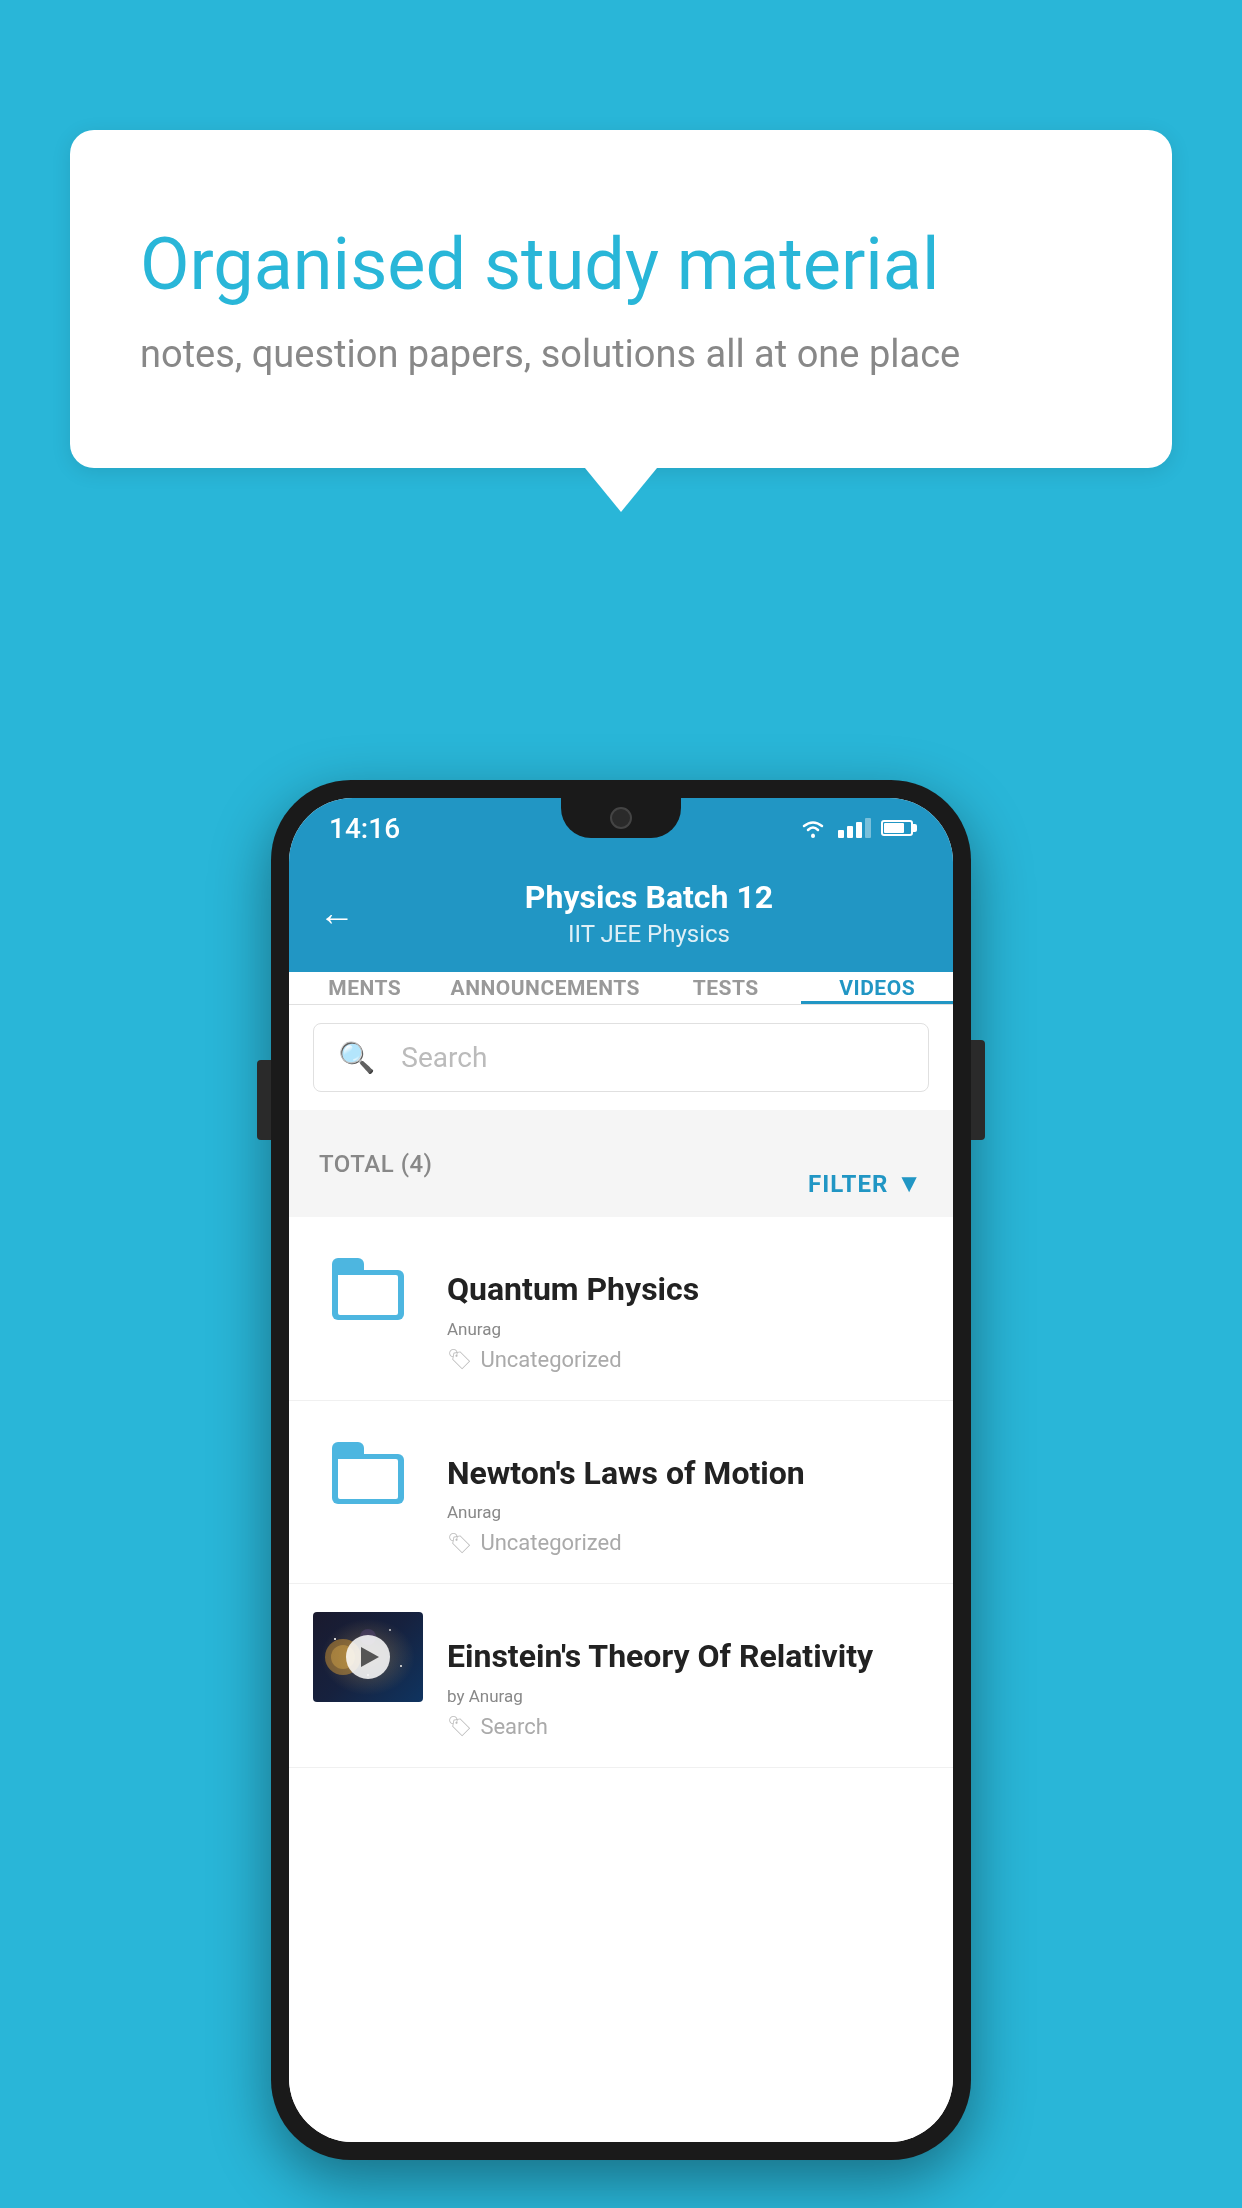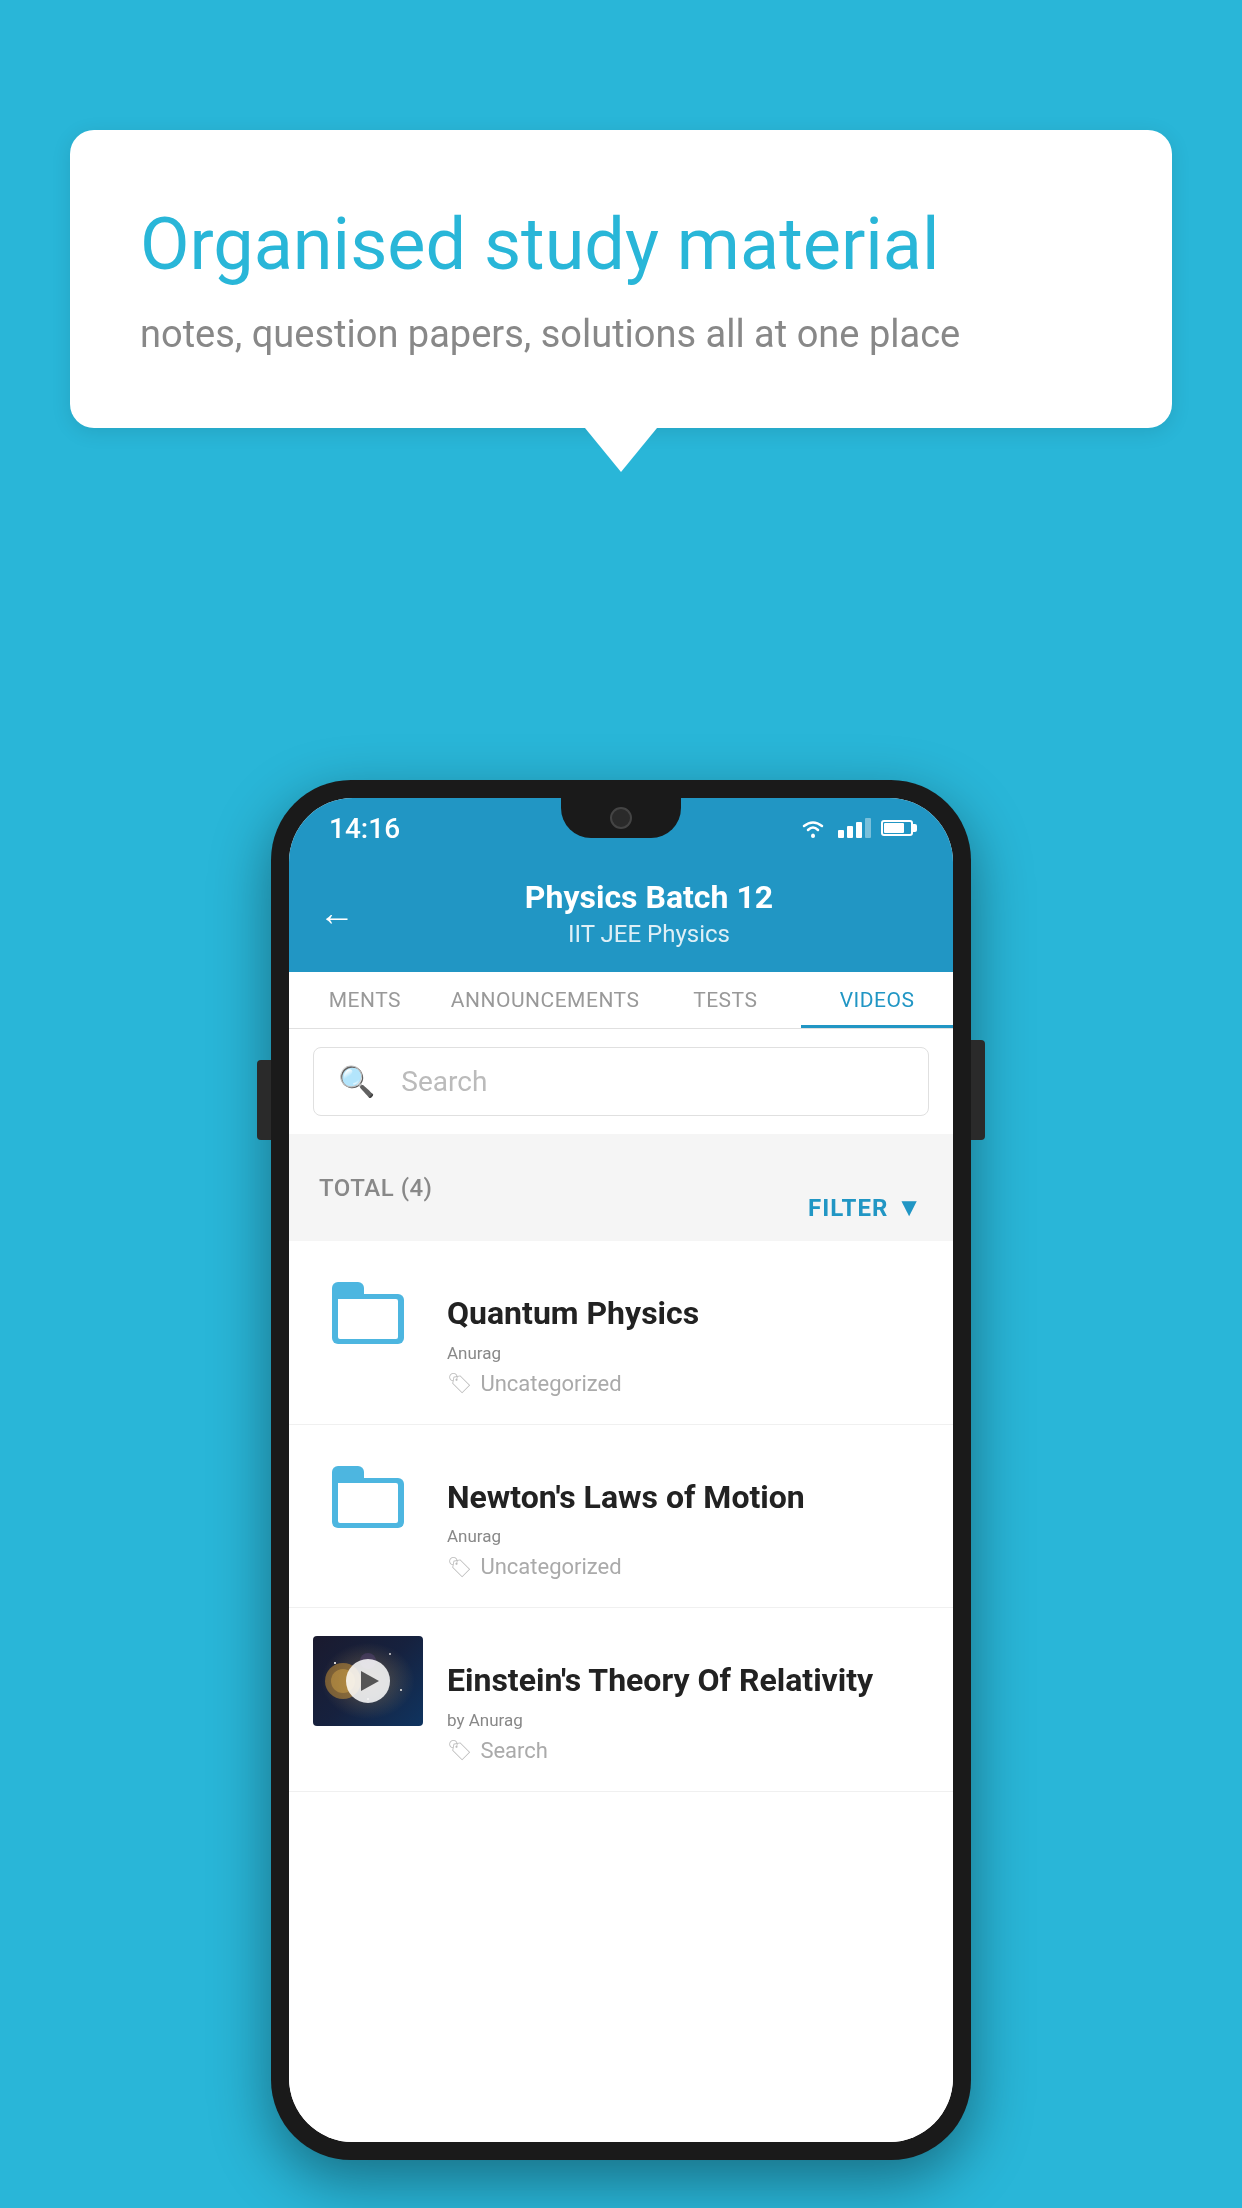--- a/index.html
+++ b/index.html
@@ -21,21 +21,21 @@
       left: 70px;
       right: 70px;
       display: flex;
       flex-direction: column;
       align-items: center;
     }
 
     .speech-bubble {
       background: white;
       border-radius: 24px;
-      padding: 72px 70px;
+      padding: 92px 70px;
       width: 100%;
       box-shadow: 0 4px 20px rgba(0,0,0,0.1);
     }
 
     .speech-bubble-title {
       color: #29b6d8;
       font-size: 72px;
       font-weight: 400;
       line-height: 1.2;
       margin-bottom: 24px;
@@ -188,24 +188,24 @@
 
     
     .tabs {
       background: white;
       display: flex;
       border-bottom: 1px solid #e0e0e0;
     }
 
     .tab {
       flex: 1;
-      padding: 16px 10px;
+      padding: 4px 10px;
       text-align: center;
       font-size: 21px;
-      font-weight: 400;
+      font-weight: 700;
       color: #999;
       letter-spacing: 0.5px;
       cursor: pointer;
       position: relative;
     }
 
     .tab.active {
       color: #2196c4;
     }
 

